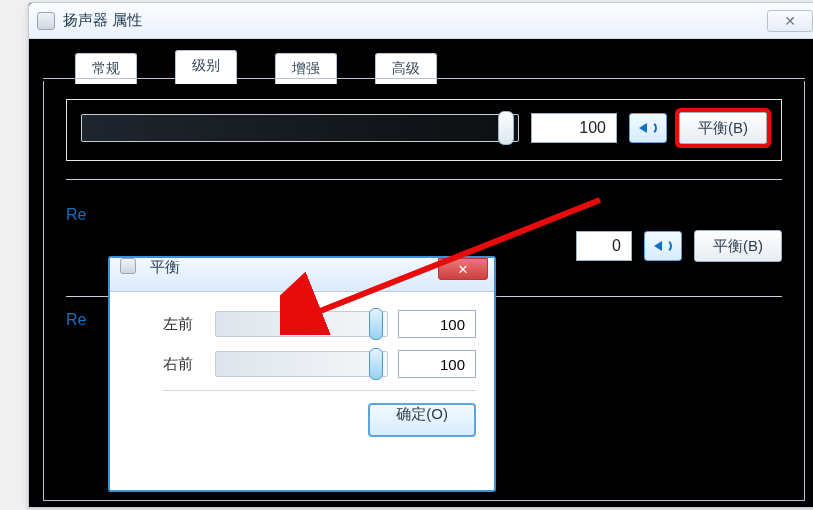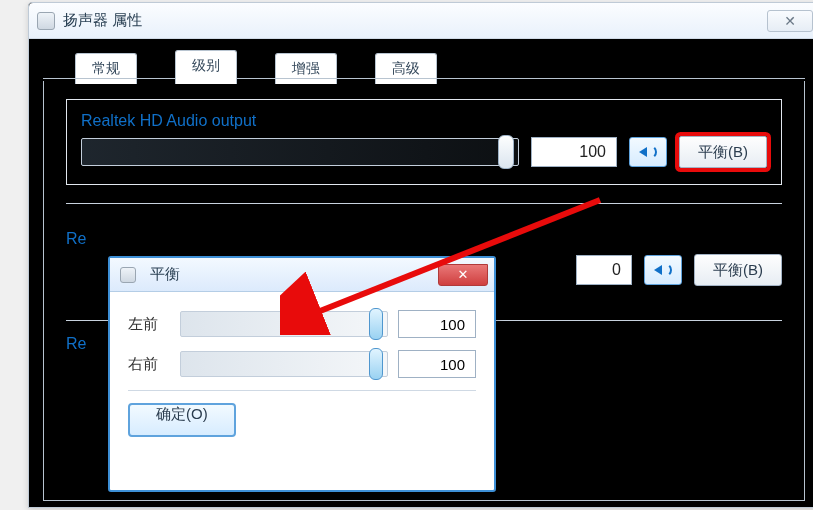--- a/index.html
+++ b/index.html
@@ -129,49 +129,49 @@
     border: 2px solid #3d8fd6;
     border-radius: 3px;
     background: #fff;
     box-shadow: 2px 2px 6px rgba(0,0,0,.2);
     z-index: 5;
   }
   .sub-title {
     height: 34px;
     background: linear-gradient(#f3f9ff,#dceafc);
     border-bottom: 1px solid #b4cde6;
-    display: flex; align-items: center; padding: 0 6px 0 10px;
+    display: flex; padding: 0 6px 0 10px;
   }
   .sub-title-text { font-size: 15px; color: #2b4154; margin-left: 6px; }
   .sub-close {
     margin-left: auto;
     width: 50px; height: 22px;
     border: 1px solid #b03a3a; border-radius: 0 0 3px 3px;
     background: linear-gradient(#e97878,#cf3f3f);
     color: #fff; display:flex; align-items:center; justify-content:center;
     font-family: Arial; font-size: 13px;
   }
-  .sub-body { padding: 18px 18px 10px 18px; }
+  .sub-body { padding: 18px 18px 10px 18px; margin-left: 35px; }
   .bal-row { display: flex; align-items: center; gap: 10px; margin-bottom: 12px; }
   .bal-label { width: 42px; color: #333; font-size: 15px; }
   .bal-slider {
     flex: 1; position: relative; height: 26px;
     background: linear-gradient(90deg, rgba(120,150,180,.25), rgba(120,150,180,.08));
     border: 1px solid #c3cedb; border-radius: 2px;
   }
   .bal-thumb {
     position: absolute; top: -4px; width: 14px; height: 32px; right: 4px;
     background: linear-gradient(#e1f4ff,#9ad2f2);
     border: 1px solid #4f97cf; border-radius: 6px;
   }
   .bal-val {
     width: 78px; height: 28px; text-align: right; padding: 0 10px;
     border: 1px solid #9fb1c4; font-size: 15px;
   }
-  .ok-row { display: flex; justify-content: flex-start; margin-top: 10px; }
+  .ok-row { display: flex; justify-content: flex-end; margin-top: 10px; }
   .ok-btn {
     height: 34px; padding: 0 26px;
     border: 2px solid #5fa3dd; border-radius: 4px;
     background: linear-gradient(#f2faff,#d7ecff);
     font-size: 15px; color: #2b3d4f;
   }
   .sub-sep { height:1px; background:#cfd9e4; margin: 6px 0 12px 0;}
 
   
   .arrow-svg {
@@ -199,21 +199,20 @@
     <span class="tab">常规</span>
     <span class="tab active">级别</span>
     <span class="tab">增强</span>
     <span class="tab">高级</span>
     <div class="tabs-baseline"></div>
   </div>
 
   <div class="content">
 
     <div class="group">
-      <div class="group-label">Realtek HD Audio output</div>
       <div class="row">
         <div class="slider">
           <div class="slider-thumb"></div>
         </div>
         <input class="val-input" value="100" style="">
         <div class="mute-btn">
           <div class="mute-wrap">
             <span class="spk"></span>
               <span class="wave"></span>
           </div>

